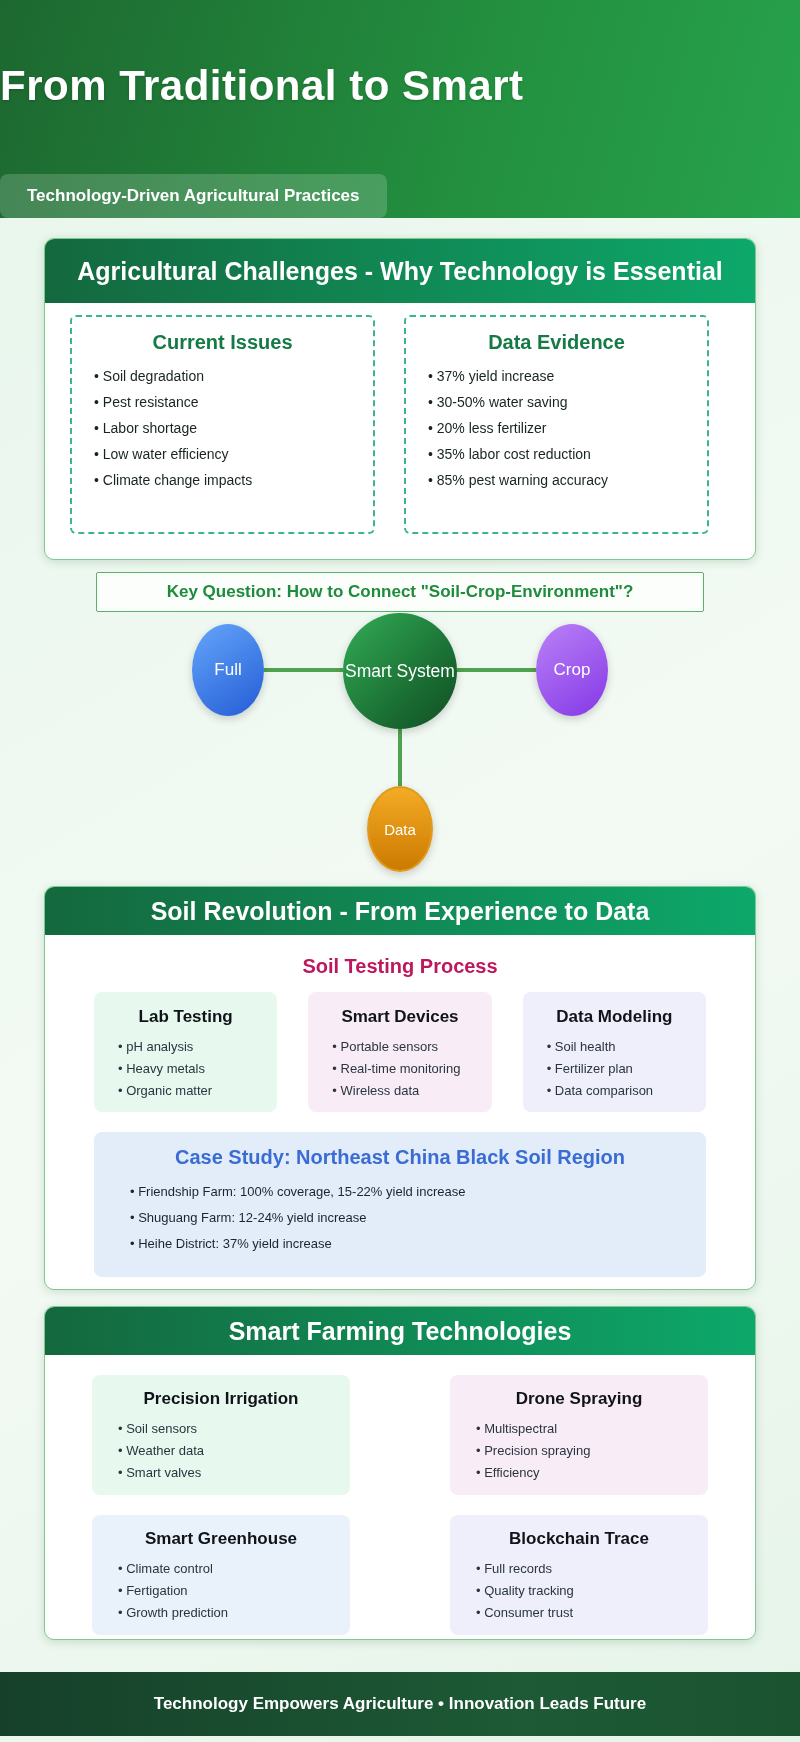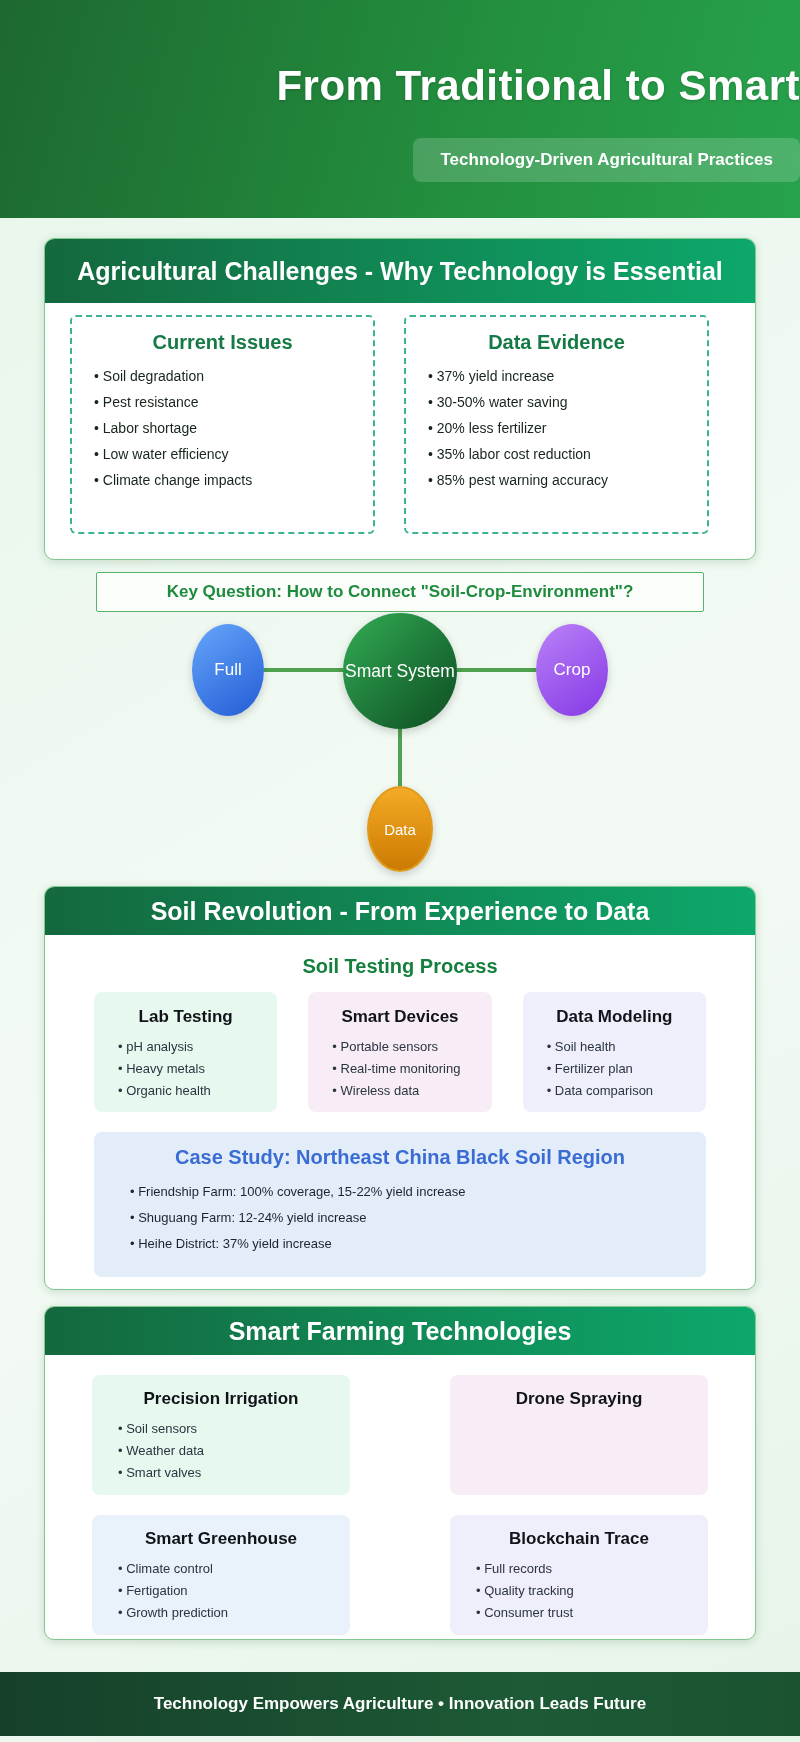--- a/index.html
+++ b/index.html
@@ -6,21 +6,21 @@
   html,body { margin:0; padding:0; }
   body {
     width:800px; height:1742px; overflow:hidden;
     font-family:"Liberation Sans", sans-serif;
     background:linear-gradient(150deg,#e7f6eb 0%,#f3faf4 55%,#e6f4e9 100%);
   }
   
   .header {
     height:218px;
     background:linear-gradient(105deg,#1d6830 0%,#23903f 60%,#27a24d 100%);
-    display:flex; flex-direction:column; align-items:flex-end;
+    display:flex; flex-direction:column; align-items:flex-start;gap:36px;
   }
   .header h1 {
     margin:62px 0 0; color:#fff; font-size:42px; font-weight:bold; letter-spacing:.5px;
     text-shadow:0 1px 3px rgba(0,0,0,.18);
   }
   .header .pill {
     margin-top:28px; height:44px; display:flex; align-items:center;
     padding:0 27px; border-radius:8px;
     background:rgba(255,255,255,0.18);
     color:#fff; font-size:17px; font-weight:bold;
@@ -74,21 +74,21 @@
     background:linear-gradient(145deg,#b277f5 15%,#8a3fe7 90%); }
   .node-data  { left:367px; top:174px; width:66px; height:86px; font-size:15px;
     background:linear-gradient(180deg,#f4ab24,#cc7a02); border:2px solid #e09b1d; }
   .conn { position:absolute; background:#4fa24f; }
   .conn-left  { left:264px; top:56px; width:79px; height:4px; }
   .conn-right { left:457px; top:56px; width:79px; height:4px; }
   .conn-down  { left:398px; top:117px; width:4px; height:57px; }
   
   .s2 { margin-top:10px; }
   .s2-body { padding:12px 49px 12px; }
-  .sub-title { margin:8px 0 0; text-align:center; font-size:20px; font-weight:bold; color:#15803d; }
+  .sub-title { margin:8px 0 0; text-align:center; font-size:20px; font-weight:bold; color:#be185d; }
   .mini-row { margin-top:14px; display:flex; gap:31px; }
   .mini { flex:1; height:120px; border-radius:8px; padding-top:15px; }
   .mini h4 { margin:0; text-align:center; font-size:17px; color:#101418; }
   .mini ul { margin:12px 0 0; padding:0 5px 0 24px; list-style:none; }
   .mini li { font-size:13px; color:#2a3540; margin-bottom:7px; }
   .bg-mint { background:#e7f8ef; }
   .bg-pink { background:#f8edf6; }
   .bg-lav  { background:#efeefb; }
   .bg-blue { background:#e9f1fa; }
   .case {
@@ -167,21 +167,21 @@
 <div class="card s2">
   <div class="card-bar">Soil Revolution - From Experience to Data</div>
   <div class="s2-body">
     <div class="sub-title">Soil Testing Process</div>
     <div class="mini-row">
       <div class="mini bg-mint">
         <h4>Lab Testing</h4>
         <ul>
           <li>pH analysis</li>
           <li>Heavy metals</li>
-          <li>Organic health</li>
+          <li>Organic matter</li>
         </ul>
       </div>
       <div class="mini bg-pink">
         <h4>Smart Devices</h4>
         <ul>
           <li>Portable sensors</li>
           <li>Real-time monitoring</li>
           <li>Wireless data</li>
         </ul>
       </div>
@@ -211,20 +211,25 @@
     <div class="tech bg-mint">
       <h4>Precision Irrigation</h4>
       <ul>
         <li>Soil sensors</li>
         <li>Weather data</li>
         <li>Smart valves</li>
       </ul>
     </div>
     <div class="tech bg-pink">
       <h4>Drone Spraying</h4>
+      <ul>
+        <li>Multispectral</li>
+        <li>Precision spraying</li>
+        <li>Efficiency</li>
+      </ul>
     </div>
     <div class="tech bg-blue">
       <h4>Smart Greenhouse</h4>
       <ul>
         <li>Climate control</li>
         <li>Fertigation</li>
         <li>Growth prediction</li>
       </ul>
     </div>
     <div class="tech bg-lav">

